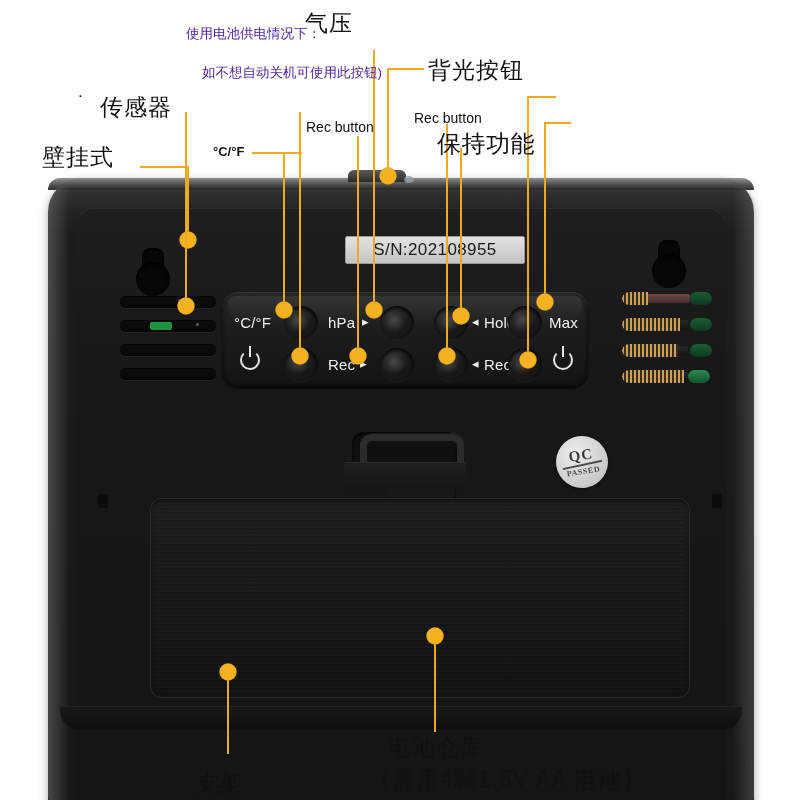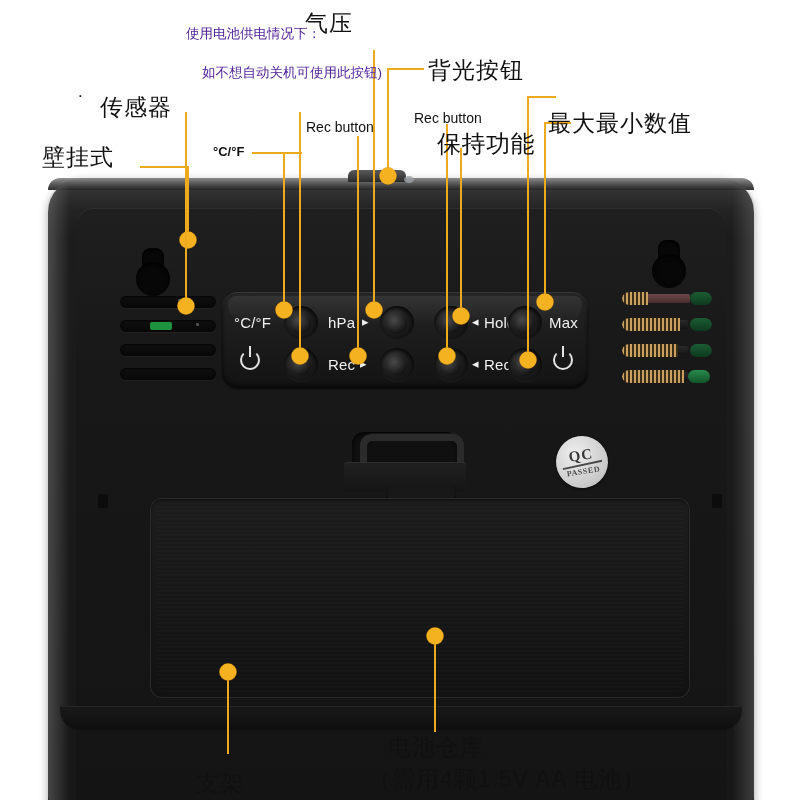--- a/index.html
+++ b/index.html
@@ -273,20 +273,21 @@
       <div class="sp-coil" style="width:56px;"></div>
       <div class="sp-cap" style="left:68px;"></div>
     </div>
     <div class="spring-row">
       <div class="sp-bar" style="left:4px;width:62px;background:linear-gradient(180deg,#2a2a2a,#141414);"></div>
       <div class="sp-coil" style="width:62px;"></div>
       <div class="sp-cap" style="left:66px;background:linear-gradient(180deg,#2a8a4c,#10552b);"></div>
     </div>
   </div>
 
+  <div class="sn-plate">S/N:202108955</div>
 
   <div class="panel">
     <div class="panel-gloss"></div>
 
     <span class="plabel" style="left:12px;top:22px;">°C/°F</span>
     <div class="hole" style="left:62px;top:14px;">
       <div class="btn"></div>
     </div>
 
     <span class="plabel" style="left:106px;top:22px;">hPa</span>
@@ -392,21 +393,20 @@
   <div class="cdot" style="left:435px;top:636px;"></div>
 
   <div class="clabel note" style="left:186px;top:24px;">使用电池供电情况下：</div>
   <div class="clabel note" style="left:182px;top:63px;margin-left:20px;">如不想自动关机可使用此按钮)</div>
 
   <div class="clabel cn" style="left:305px;top:8px;">气压</div>
 
   <div class="clabel cn" style="left:428px;top:55px;text-align:right;">背光按钮</div>
 
 
-  <div class="clabel cn" style="left:548px;top:108px;">最大最小数值</div>
 
   <div class="clabel cn" style="left:78px;top:82px;font-size:17px;">.</div>
   <div class="clabel cn" style="left:100px;top:92px;">传感器</div>
 
 
   <div class="clabel cn" style="left:42px;top:142px;">壁挂式</div>
 
   <div class="clabel tiny" style="left:213px;top:144px;">°C/°F</div>
 
   <div class="clabel en" style="left:306px;top:119px;">Rec button</div>

